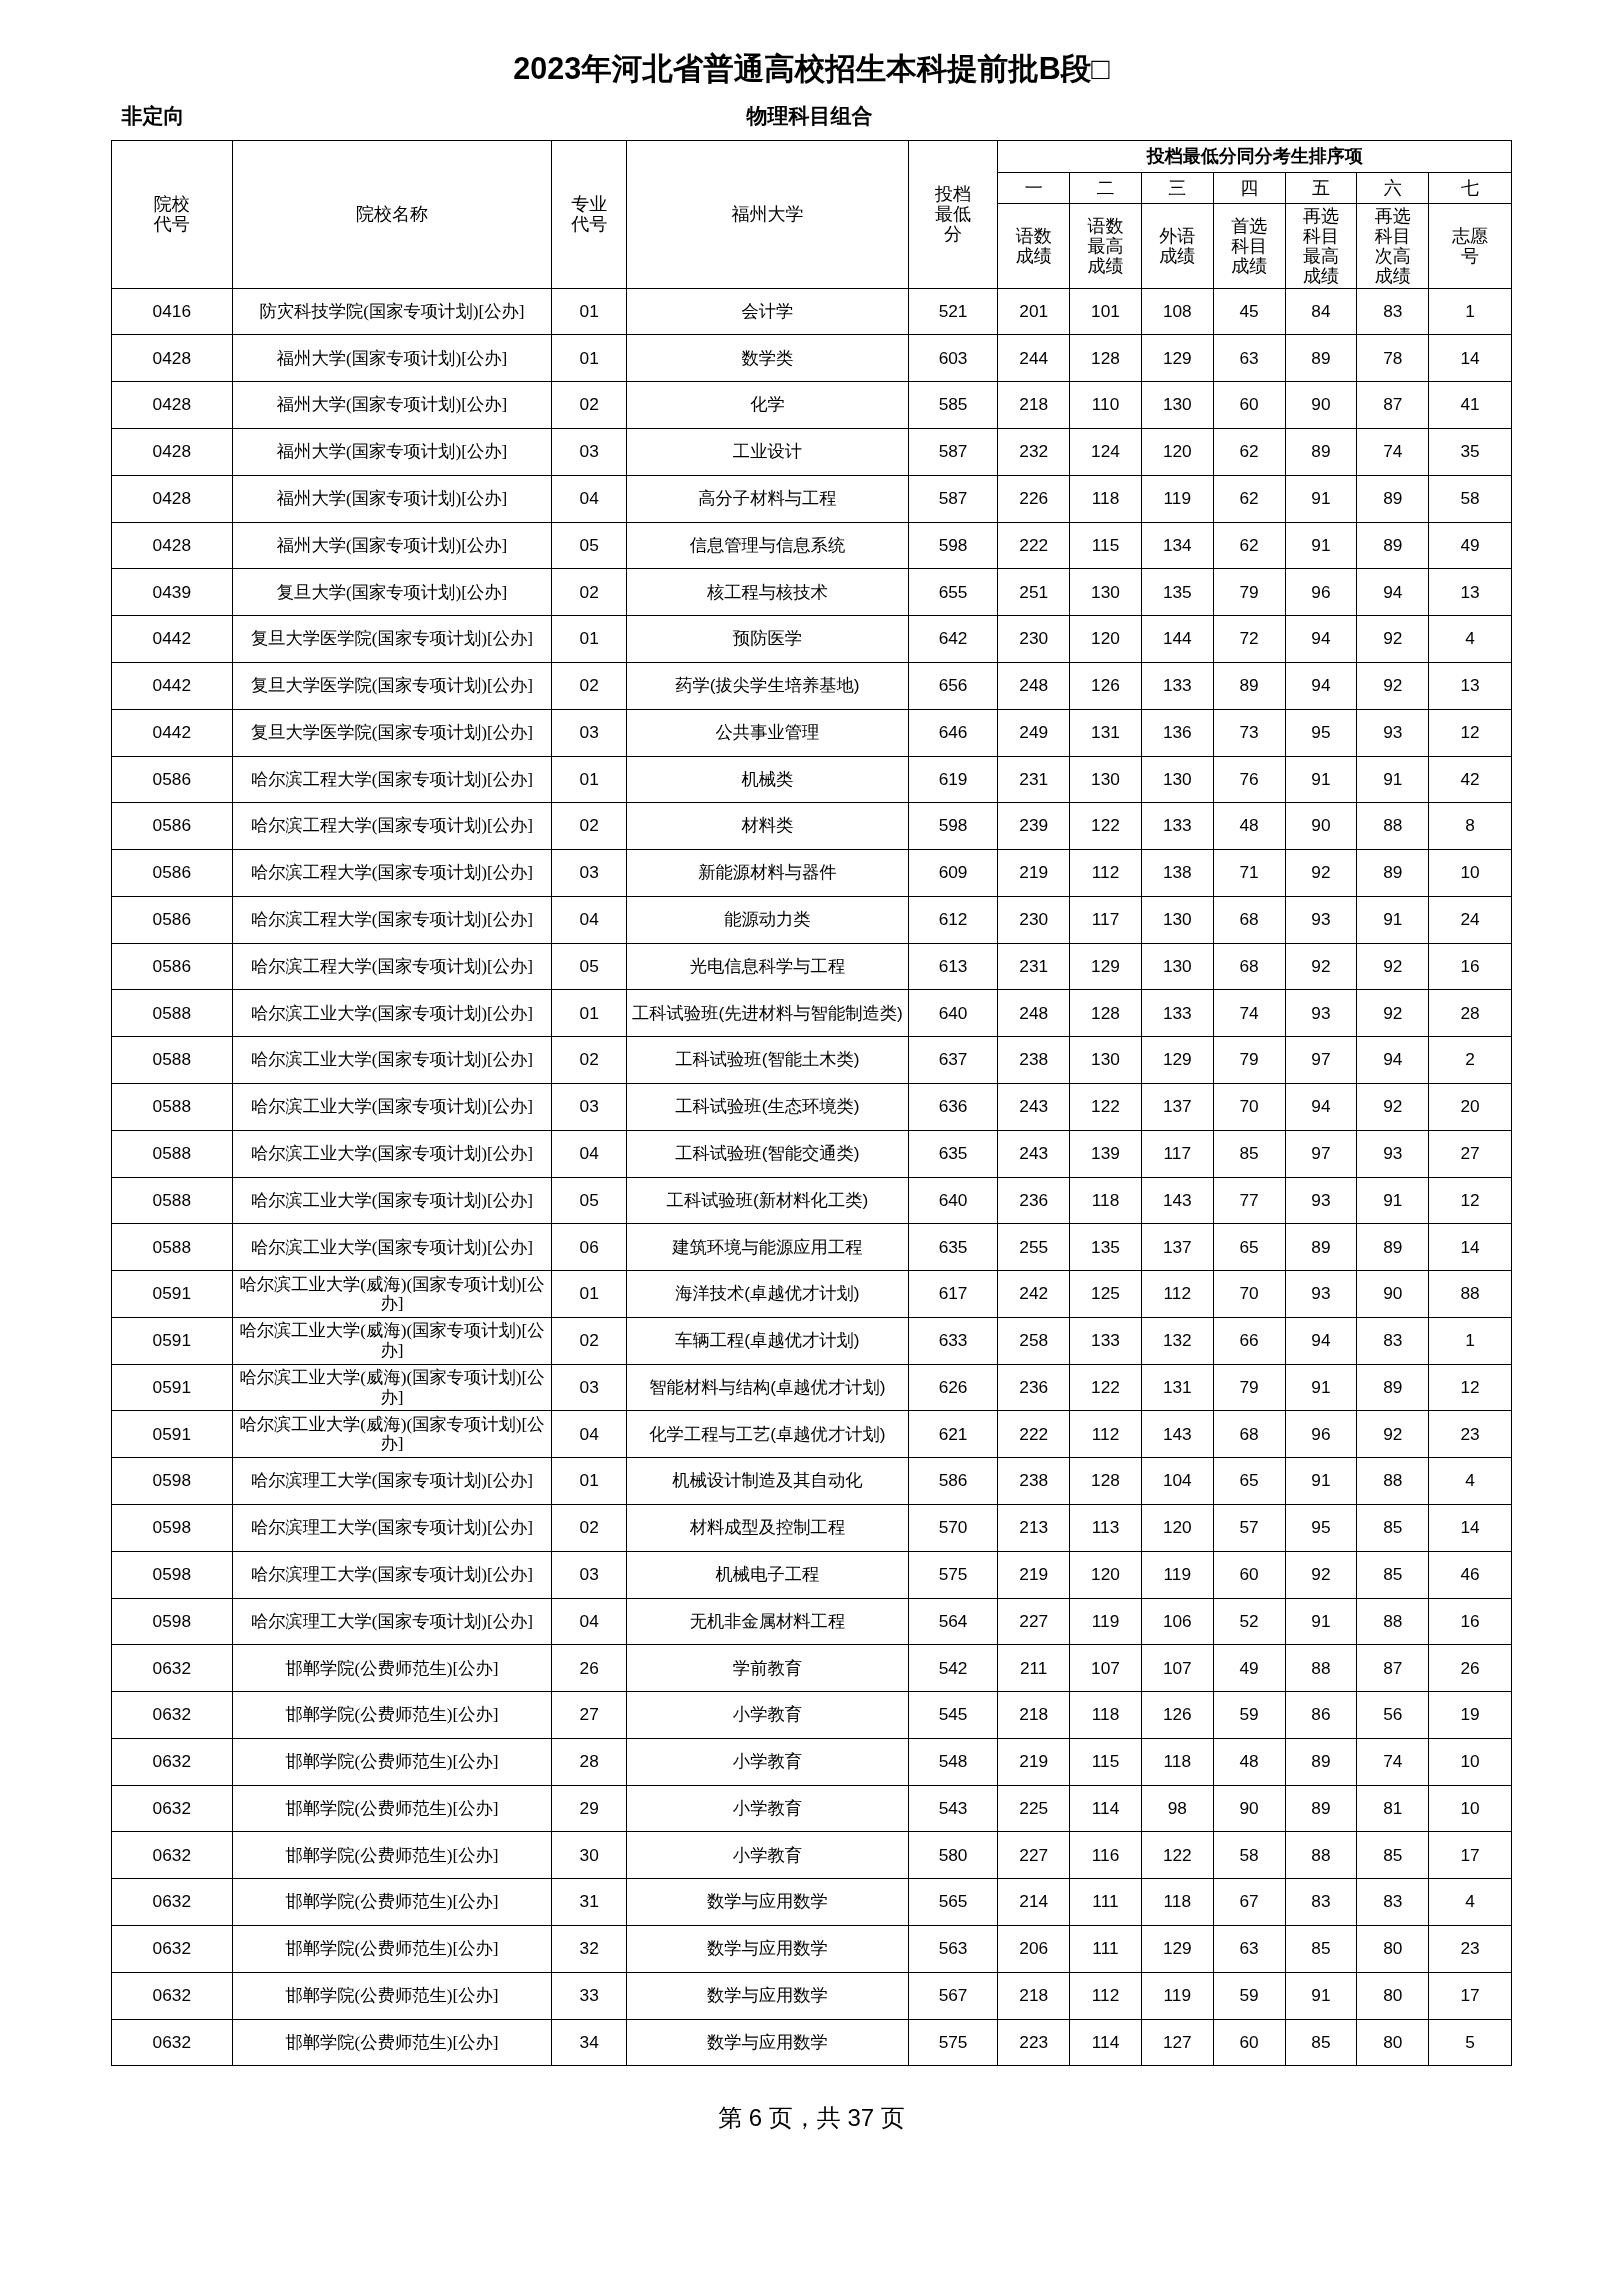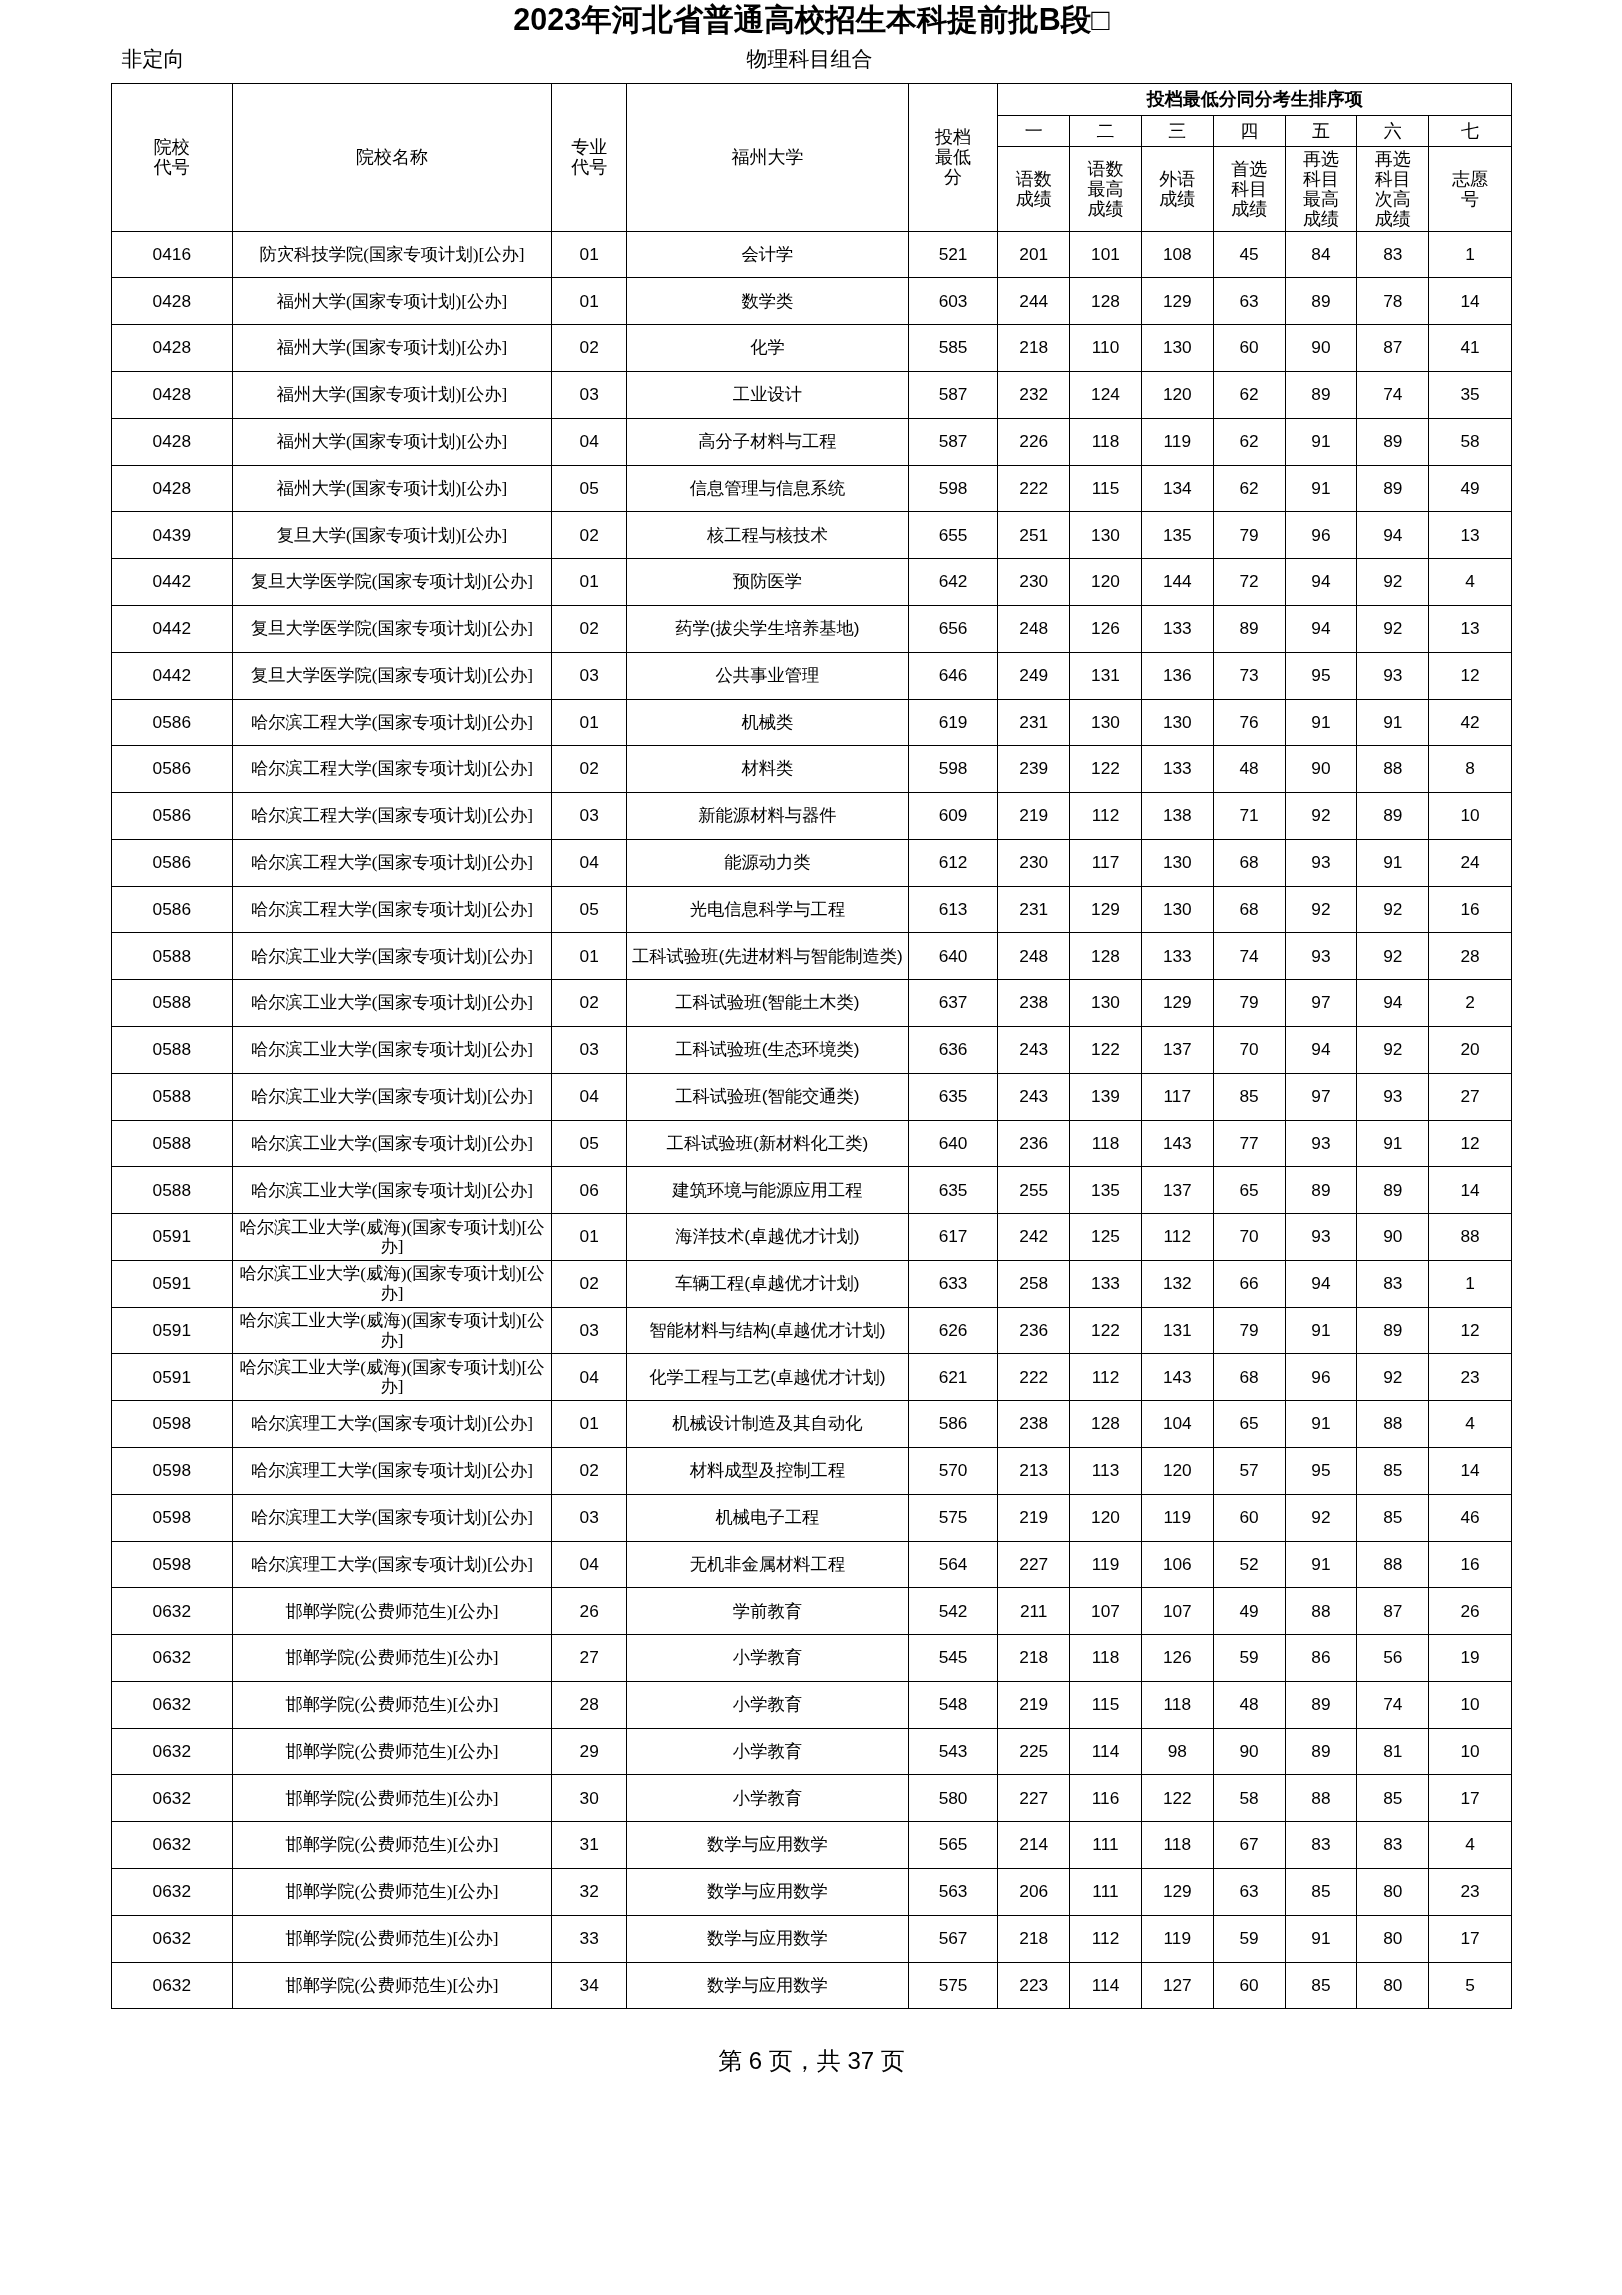--- a/index.html
+++ b/index.html
@@ -15,35 +15,36 @@
     -webkit-font-smoothing: none;
   }
   .page {
     position: relative;
     width: 1623px;
     height: 2295px;
     box-sizing: border-box;
     padding: 0 111px;
   }
   .title-block {
+    padding-top: 49px;
     text-align: center;
   }
   .title-line {
     font-size: 30.5px;
     font-weight: bold;
     line-height: 1.28;
     letter-spacing: 0px;
     white-space: nowrap;
   }
   .subheader {
     display: flex;
-    margin-top: 6px;
+    margin-top: 14px;
     margin-bottom: 9.7px;
     font-size: 21px;
-    font-weight: normal;
+    font-weight: bold;
     padding-left: 10.4px;
     padding-right: 0px;
   }
   .subheader .left {
     flex: 0 0 auto;
   }
   .subheader .right {
     flex: 0 0 auto;
     margin-left: 562px;
   }

